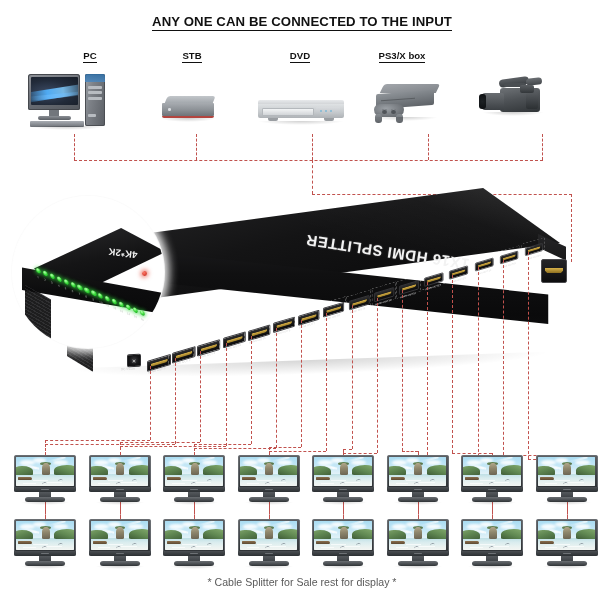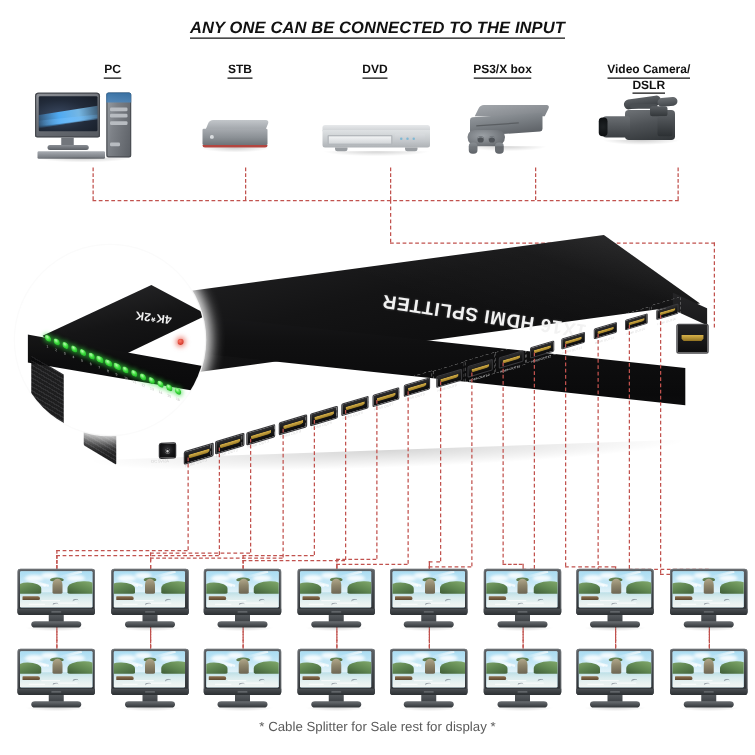--- a/index.html
+++ b/index.html
@@ -17,21 +17,20 @@
   
   .title{
     position:absolute;left:0;top:14px;width:604px;
     text-align:center;
     font-size:13.2px;font-weight:bold;letter-spacing:.1px;
     color:#111;
   }
   .title span{
     border-bottom:1.6px solid #111;
     padding-bottom:1px;
-    font-style:italic;
   }
 
   
   .src-label{
     position:absolute;text-align:center;
     font-size:9.6px;font-weight:bold;color:#111;
     line-height:11.5px;
   }
   .src-label u{text-decoration:none;border-bottom:1.3px solid #111;padding-bottom:0px;display:inline-block;}
 
@@ -361,24 +360,20 @@
     <u>PC</u>
   </div>
   <div class="src-label" style="left:160px;top:50px;width:64px;">
     <u>STB</u>
   </div>
   <div class="src-label" style="left:268px;top:50px;width:64px;">
     <u>DVD</u>
   </div>
   <div class="src-label" style="left:362px;top:50px;width:80px;">
     <u>PS3/X box</u>
-  </div>
-  <div class="src-label" style="left:468px;top:50px;width:102px;">
-    <u>Video Camera/</u><br>
-    <u>DSLR</u>
   </div>
 
   <div class="device" style="left:28px;top:74px;width:80px;height:58px;">
     <div class="pc-mon-body">
       <div class="pc-mon-screen">
         <div class="pc-swoosh"></div>
         <div class="pc-swoosh2"></div>
       </div>
     </div>
     <div class="pc-mon-neck"></div>

